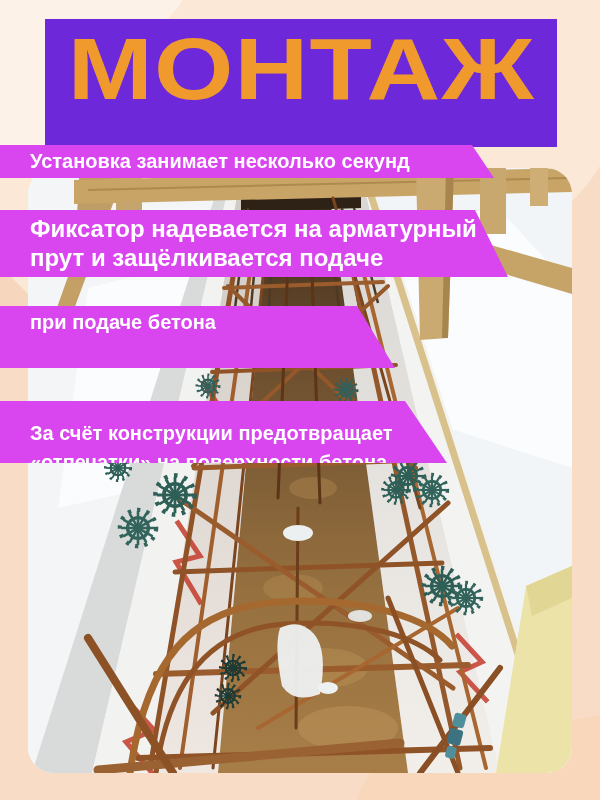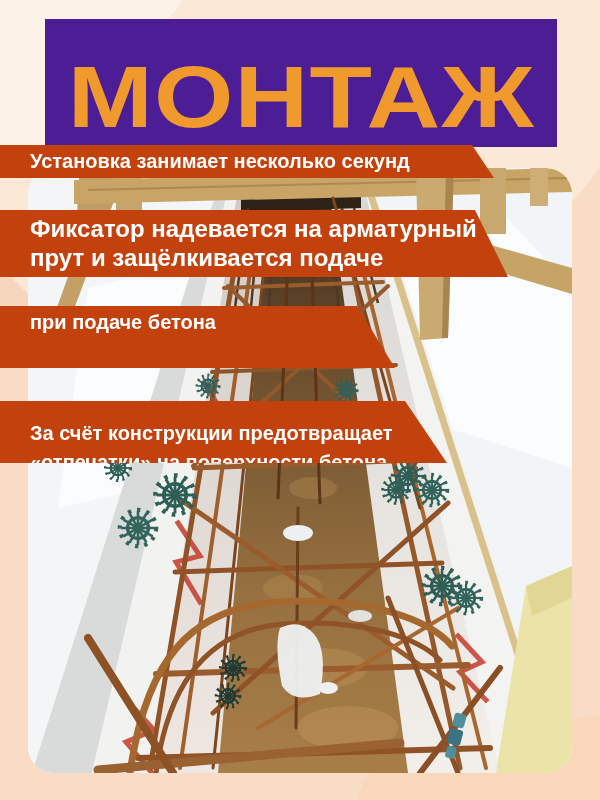--- a/index.html
+++ b/index.html
@@ -22,37 +22,37 @@
     left:-26px;top:278px;width:54px;height:54px;
     background:#f6d6bd;border-radius:10px;transform:rotate(45deg);
   }
   .blob-bottom{
     left:360px;top:722px;width:420px;height:220px;
     background:#f8d7bb;border-radius:70px;transform:rotate(-10deg);
   }
   
   .title-box{
     position:absolute;left:45px;top:19px;width:512px;height:128px;
-    background:#4c1d95;z-index:3;
-    display:flex;align-items:flex-end;justify-content:center;
+    background:#6d28d9;z-index:3;
+    display:flex;align-items:flex-start;justify-content:center;
   }
   .title-text{
     color:#f09a2e;font-weight:800;font-size:88px;line-height:100px;
     letter-spacing:1px;transform:scaleX(1.16);transform-origin:center;
     white-space:nowrap;
   }
   
   .photo{
     position:absolute;left:28px;top:168px;width:544px;height:605px;
     border-radius:26px;overflow:hidden;z-index:1;background:#eef1f4;
   }
   .photo svg{display:block;width:544px;height:605px;}
   
   .banner{
-    position:absolute;left:0;z-index:4;background:#c2410c;color:#fff;
+    position:absolute;left:0;z-index:4;background:#d946ef;color:#fff;
     font-weight:700;box-sizing:border-box;padding-left:30px;
   }
   .banner .line{display:block;white-space:nowrap;}
   .banner-1{top:145px;width:494px;height:33px;font-size:20px;line-height:33px;
     clip-path:polygon(0 0, calc(100% - 22px) 0, 100% 100%, 0 100%);}
   .banner-2{top:210px;width:508px;height:67px;font-size:24px;line-height:29px;padding-top:4px;
     clip-path:polygon(0 0, calc(100% - 33px) 0, 100% 100%, 0 100%);}
   .banner-3{top:306px;width:395px;height:62px;font-size:20px;line-height:29px;padding-top:2px;
     clip-path:polygon(0 0, calc(100% - 38px) 0, 100% 100%, 0 100%);}
   .banner-4{top:401px;width:447px;height:62px;font-size:20px;line-height:29px;padding-top:18px;

